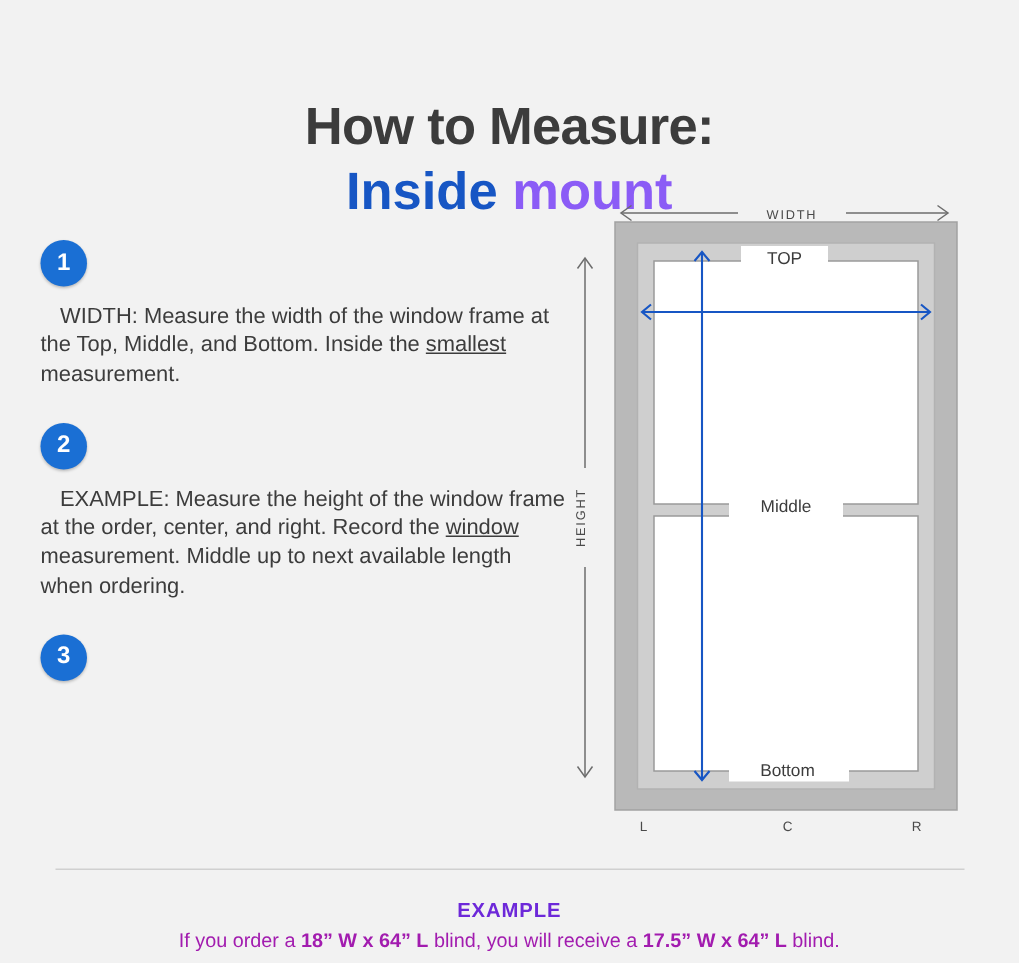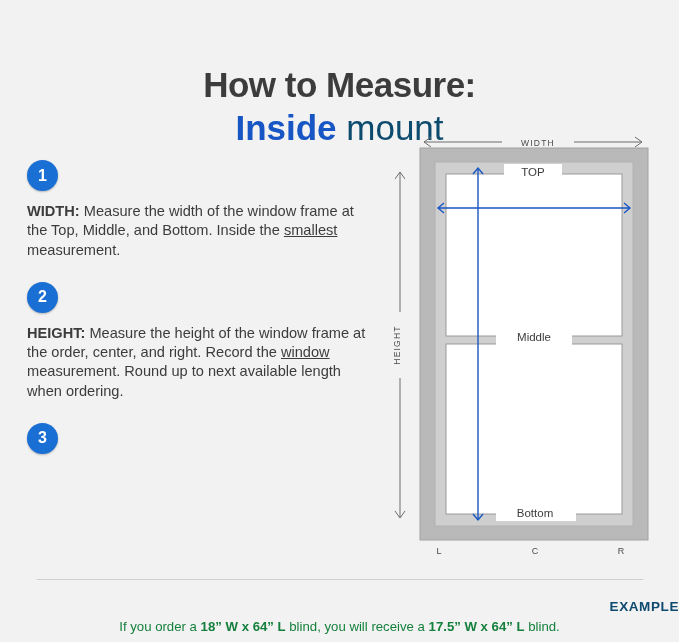--- a/index.html
+++ b/index.html
@@ -41,22 +41,22 @@
     margin-top: 4px;
     font-size: 35px;
     font-weight: bold;
     line-height: 1.1;
   }
   .title-accent {
     color: #1756c4;
     text-align: center;
   }
   .title-rest {
-    color: #0c4a6e;
-    font-weight: normal;
+    color: #8b5cf6;
+    font-weight: bold;
   }
 
   
   .steps {
     position: absolute;
     left: 27px;
     top: 160px;
     width: 350px;
   }
   .step {
@@ -76,31 +76,32 @@
     justify-content: center;
     box-shadow: 0 1px 2px rgba(0,0,0,0.25);
   }
   .step-text {
     margin-top: 11px;
     font-size: 14.6px;
     line-height: 1.32;
     color: #3c3c3c;
   }
   .step-text b {
-    font-weight: bold;
+    font-weight: normal;
+    margin-left: 13px;
   }
   .step-text u {
   }
   .step-2 { margin-top: 22px; }
   .step-3 { margin-top: 22px; }
 
   
   .diagram {
     position: absolute;
-    left: 392px;
+    left: 382px;
     top: 130px;
     width: 280px;
     height: 430px;
   }
   .diagram svg { display: block; }
 
   
   .example {
     position: absolute;
     left: 0;
@@ -113,28 +114,27 @@
     left: 50%;
     transform: translateX(-50%);
     bottom: 62px;
     width: 606px;
     height: 1px;
     background: #d0d0d0;
   }
   .example-title {
     font-size: 13.5px;
     font-weight: bold;
-    color: #0c4a6e;
+    color: #6d28d9;
     letter-spacing: 0.6px;
     margin-bottom: 5px;
-    text-align: right;
   }
   .example-text {
     font-size: 13.2px;
-    color: #15803d;
+    color: #a21caf;
   }
   .example-text b { font-weight: bold; }
 </style>
 </head>
 <body>
 
 <div class="page">
 
   <div class="title-block">
     <div class="title-line1">How to Measure:</div>
@@ -148,21 +148,21 @@
     <div class="step step-1">
       <div class="step-badge">1</div>
       <div class="step-text">
         <b>WIDTH:</b><span> Measure the width of the window frame at the Top, Middle, and Bottom. Inside the </span><u>smallest</u><span> measurement.</span>
       </div>
     </div>
 
     <div class="step step-2">
       <div class="step-badge">2</div>
       <div class="step-text">
-        <b>HEIGHT:</b><span> Measure the height of the window frame at the order, center, and right. Record the </span><u>window</u><span> measurement. Round up to next available length when ordering.</span>
+        <b>EXAMPLE:</b><span> Measure the height of the window frame at the order, center, and right. Record the </span><u>window</u><span> measurement. Middle up to next available length when ordering.</span>
       </div>
     </div>
 
     <div class="step step-3">
       <div class="step-badge">3</div>
     </div>
 
   </div>
 
   <div class="diagram">

